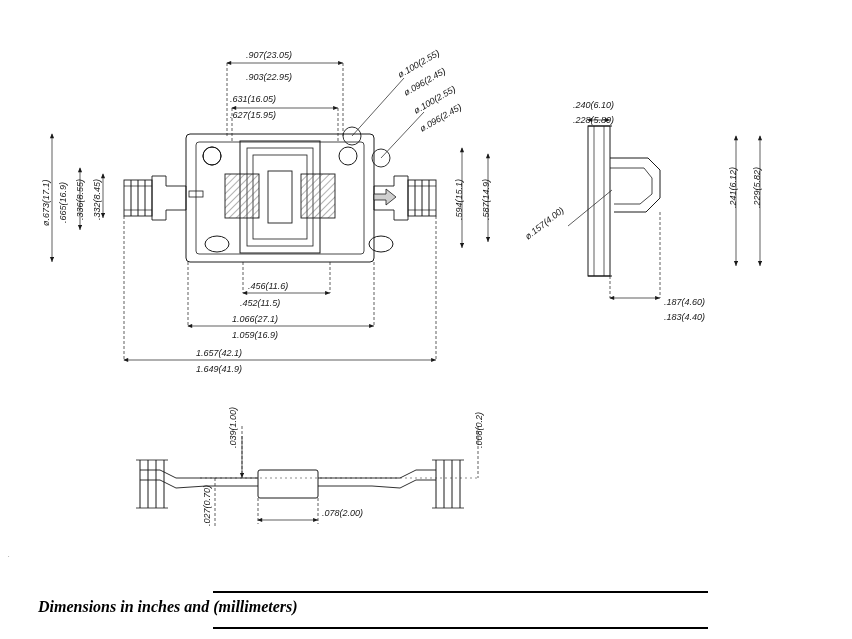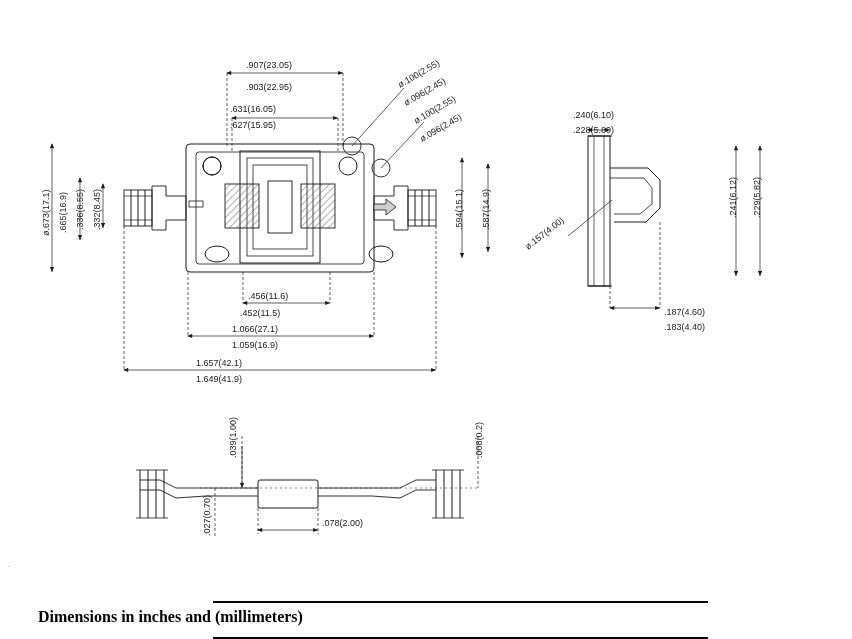--- a/index.html
+++ b/index.html
@@ -10,23 +10,24 @@
   body {
     width: 852px;
     height: 639px;
     position: relative;
     font-family: "Liberation Sans", sans-serif;
     color: #1a1a1a;
     overflow: hidden;
   }
   #sheet {
     position: absolute;
-    left: 0; top: 18px;
+    left: 0; top: 8px;
     width: 852px;
     height: 574px;
+    font-style: italic;
   }
   svg.drawing {
     position: absolute;
     left: 0; top: 0;
     width: 852px;
     height: 639px;
   }
   .dim-text {
     font-family: "Liberation Sans", sans-serif;
     font-size: 9px;

